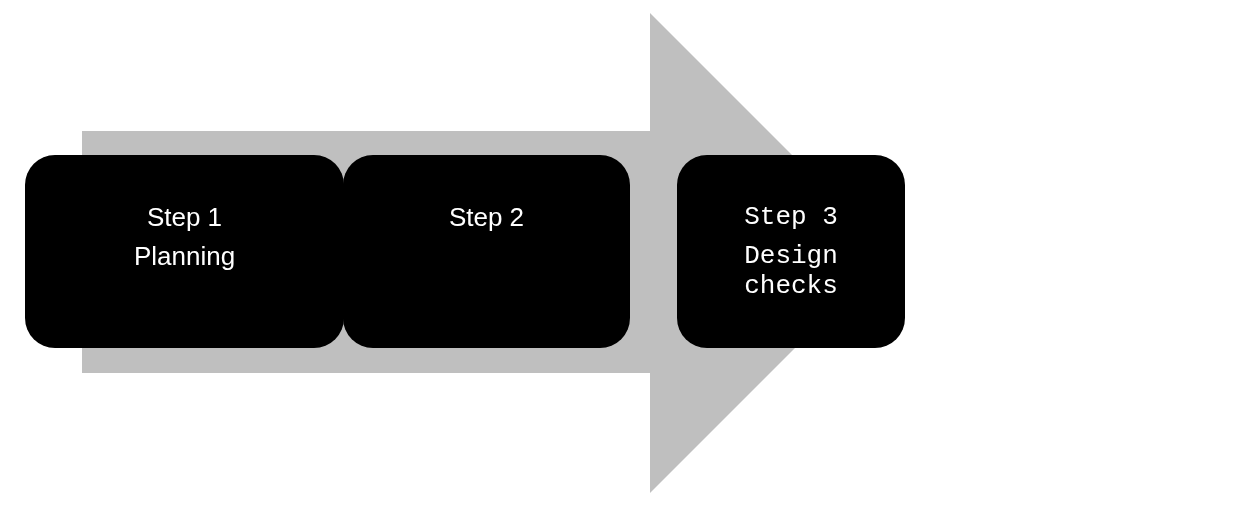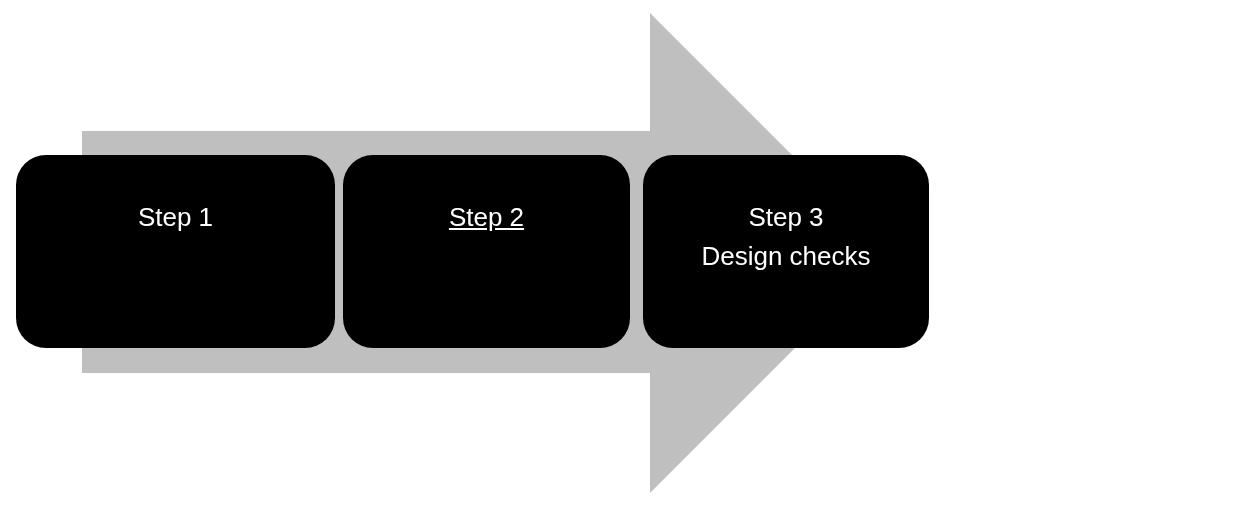--- a/index.html
+++ b/index.html
@@ -24,23 +24,23 @@
     position: absolute;
     top: 155px;
     height: 193px;
     background: #000000;
     border-radius: 30px;
     box-sizing: border-box;
     padding: 47px 40px 0 40px;
     text-align: center;
     color: #ffffff;
   }
-  .step-box.pos-1 { left: 16px;  width: 319px; }
-  .step-box.pos-2 { left: 343px; width: 287px; text-decoration: underline; }
-  .step-box.pos-3 { left: 643px; width: 286px; }
+  .step-box.pos-1 { left: 25px;  width: 319px; }
+  .step-box.pos-2 { left: 343px; width: 287px; }
+  .step-box.pos-3 { left: 677px; width: 228px; font-family: Liberation Mono, monospace; }
   .step-title {
     font-size: 26px;
     line-height: 30px;
     margin: 0 0 9px 0;
     white-space: nowrap;
   }
   .step-desc {
     font-size: 26px;
     line-height: 30px;
     margin: 0;
@@ -50,20 +50,21 @@
 <body>
 
 <div class="canvas">
 
   <svg class="arrow-svg" width="1246" height="512" viewBox="0 0 1246 512" aria-hidden="true">
     <polygon points="82,131 650,131 650,13 890,253 650,493 650,373 82,373" fill="#bfbfbf"></polygon>
   </svg>
 
   <div class="step-box pos-1">
     <div class="step-title">Step 1</div>
+    <div class="step-desc">Planning</div>
   </div>
 
   <div class="step-box pos-2">
     <div class="step-title">Step 2</div>
   </div>
 
   <div class="step-box pos-3">
     <div class="step-title">Step 3</div>
     <div class="step-desc">Design checks</div>
   </div>

